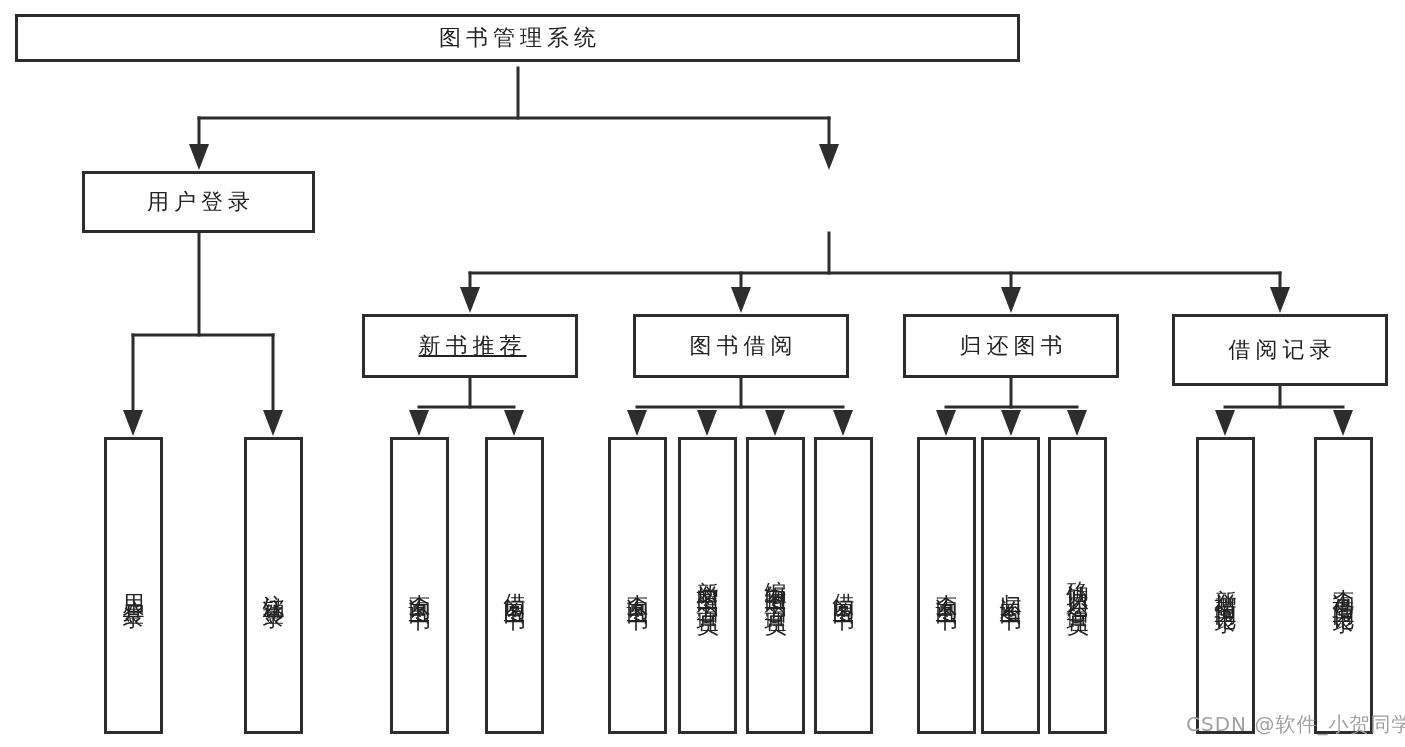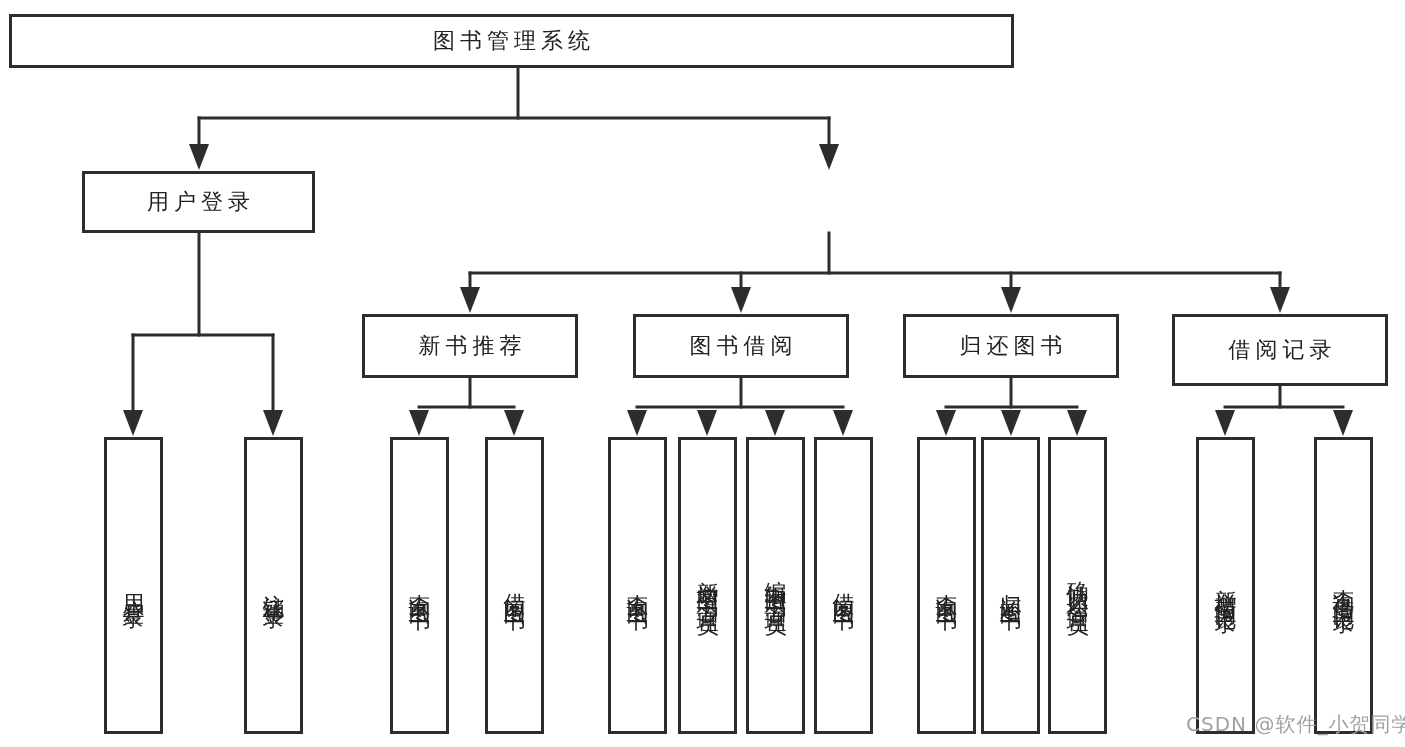--- a/index.html
+++ b/index.html
@@ -102,25 +102,25 @@
 
       <polygon points="936,410 956,410 946,436"></polygon>
       <polygon points="1001,410 1021,410 1011,436"></polygon>
       <polygon points="1067,410 1087,410 1077,436"></polygon>
 
       <polygon points="1215,410 1235,410 1225,436"></polygon>
       <polygon points="1333,410 1353,410 1343,436"></polygon>
     </g>
   </svg>
 
-  <div class="box" style="left:9px;top:14px;width:1005px;height:54px;">图书管理系统</div>
+  <div class="box" style="left:15px;top:14px;width:1005px;height:48px;">图书管理系统</div>
 
   <div class="box" style="left:82px;top:171px;width:233px;height:62px;">用户登录</div>
 
-  <div class="box" style="left:362px;top:314px;width:216px;height:64px;">新书推荐</div>
+  <div class="box" style="left:362px;top:314px;width:216px;height:64px;text-decoration:underline;">新书推荐</div>
   <div class="box" style="left:633px;top:314px;width:216px;height:64px;">图书借阅</div>
   <div class="box" style="left:903px;top:314px;width:216px;height:64px;">归还图书</div>
   <div class="box" style="left:1172px;top:314px;width:216px;height:72px;">借阅记录</div>
 
   <div class="box vbox" style="left:104px;top:437px;width:59px;height:297px;">用户登录</div>
   <div class="box vbox" style="left:244px;top:437px;width:59px;height:297px;">注销登录</div>
 
   <div class="box vbox" style="left:390px;top:437px;width:59px;height:297px;">查询图书</div>
   <div class="box vbox" style="left:485px;top:437px;width:59px;height:297px;">借阅图书</div>
 

